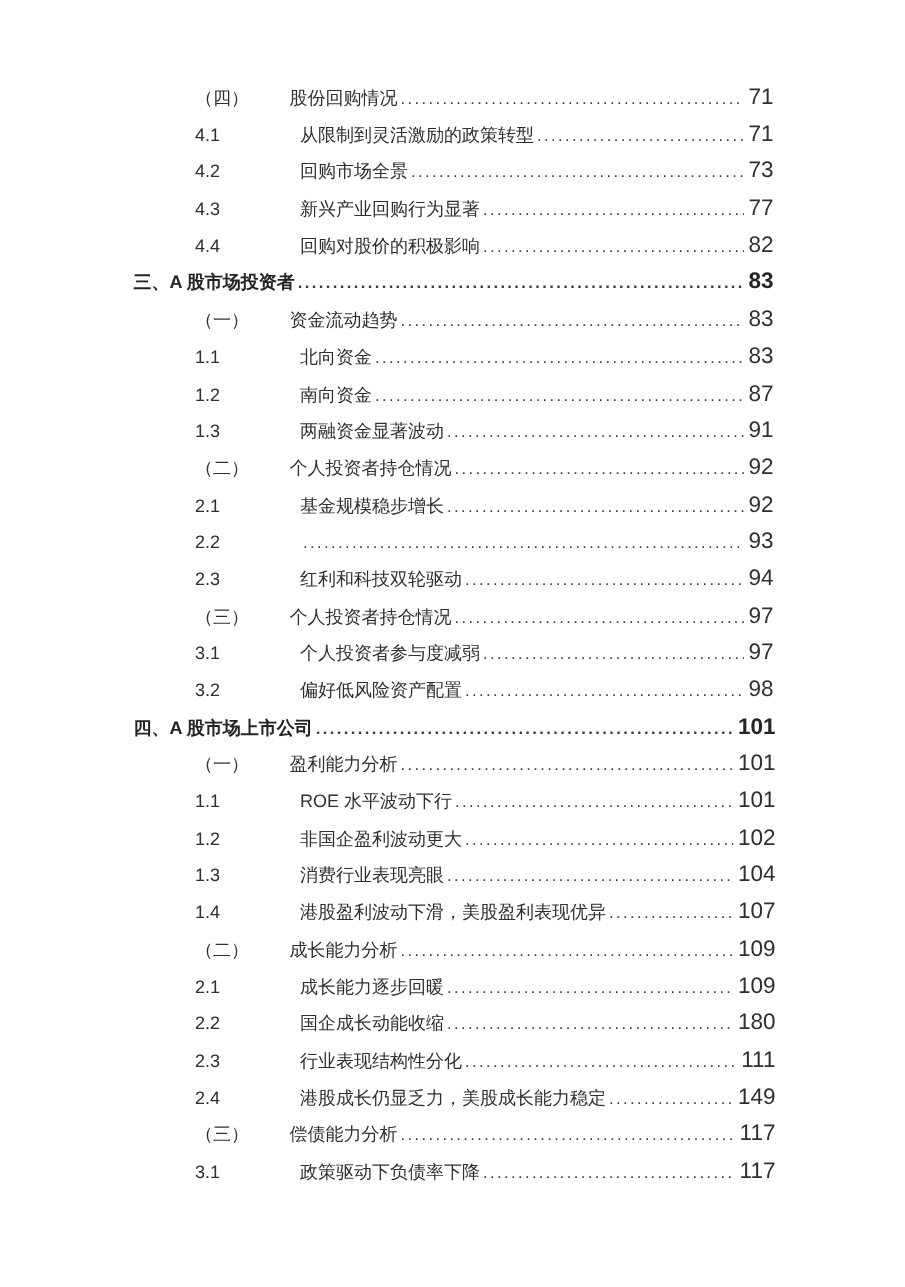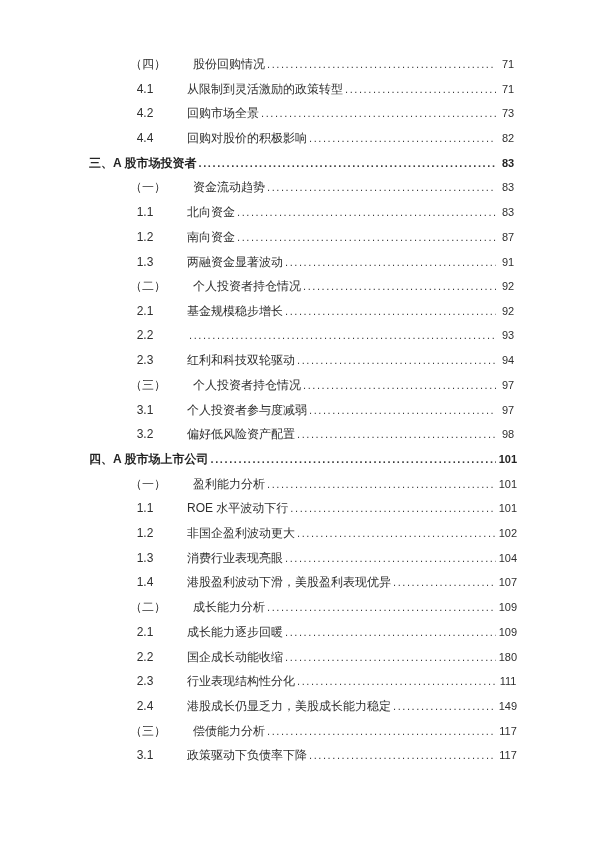--- a/index.html
+++ b/index.html
@@ -37,30 +37,30 @@
   }
   .toc-row .leader::after {
     content: "........................................................................................................................................................................";
     letter-spacing: 1.6px;
     font-size: 11px;
     color: #3a3a3a;
   }
   .toc-row .pagenum {
     flex: 0 0 auto;
     min-width: 18px;
-    text-align: center;
-    font-size: 11px;
+    text-align: left;
+    font-size: 15px;
   }
   
   .lvl1 { font-weight: bold; color: #242424; }
   .lvl1 .num { margin-left: 89px; width: 24px; }
   
   .lvl2 .num { margin-left: 130px; width: 63px; }
   
-  .lvl3 .num { margin-left: 130px; width: 30px; margin-right: 27px; text-align: center; }
+  .lvl3 .num { margin-left: 130px; width: 30px; margin-right: 40px; text-align: left; }
 </style>
 </head>
 <body>
 
 <div class="page">
   <div id="toc-list">
       <div class="toc-row lvl2">
     <span class="num">（四）</span>
     <span class="label">股份回购情况</span>
     <span class="leader"></span>
@@ -72,20 +72,26 @@
     <span class="leader"></span>
     <span class="pagenum">71</span>
   </div>
       <div class="toc-row lvl3">
     <span class="num">4.2</span>
     <span class="label">回购市场全景</span>
     <span class="leader"></span>
     <span class="pagenum">73</span>
   </div>
       <div class="toc-row lvl3">
+    <span class="num">4.3</span>
+    <span class="label">新兴产业回购行为显著</span>
+    <span class="leader"></span>
+    <span class="pagenum">77</span>
+  </div>
+      <div class="toc-row lvl3">
     <span class="num">4.4</span>
     <span class="label">回购对股价的积极影响</span>
     <span class="leader"></span>
     <span class="pagenum">82</span>
   </div>
       <div class="toc-row lvl1">
     <span class="num">三、</span>
     <span class="label">A 股市场投资者</span>
     <span class="leader"></span>
     <span class="pagenum">83</span>

